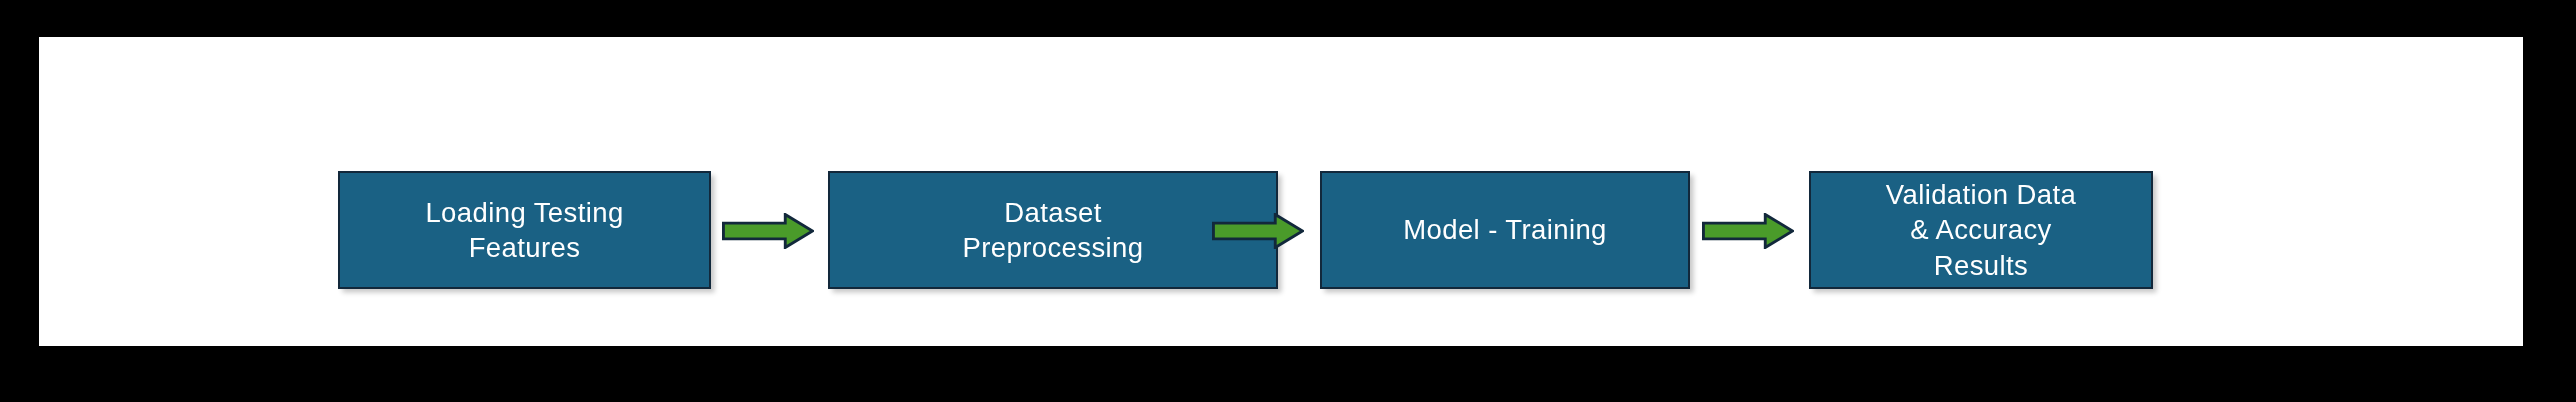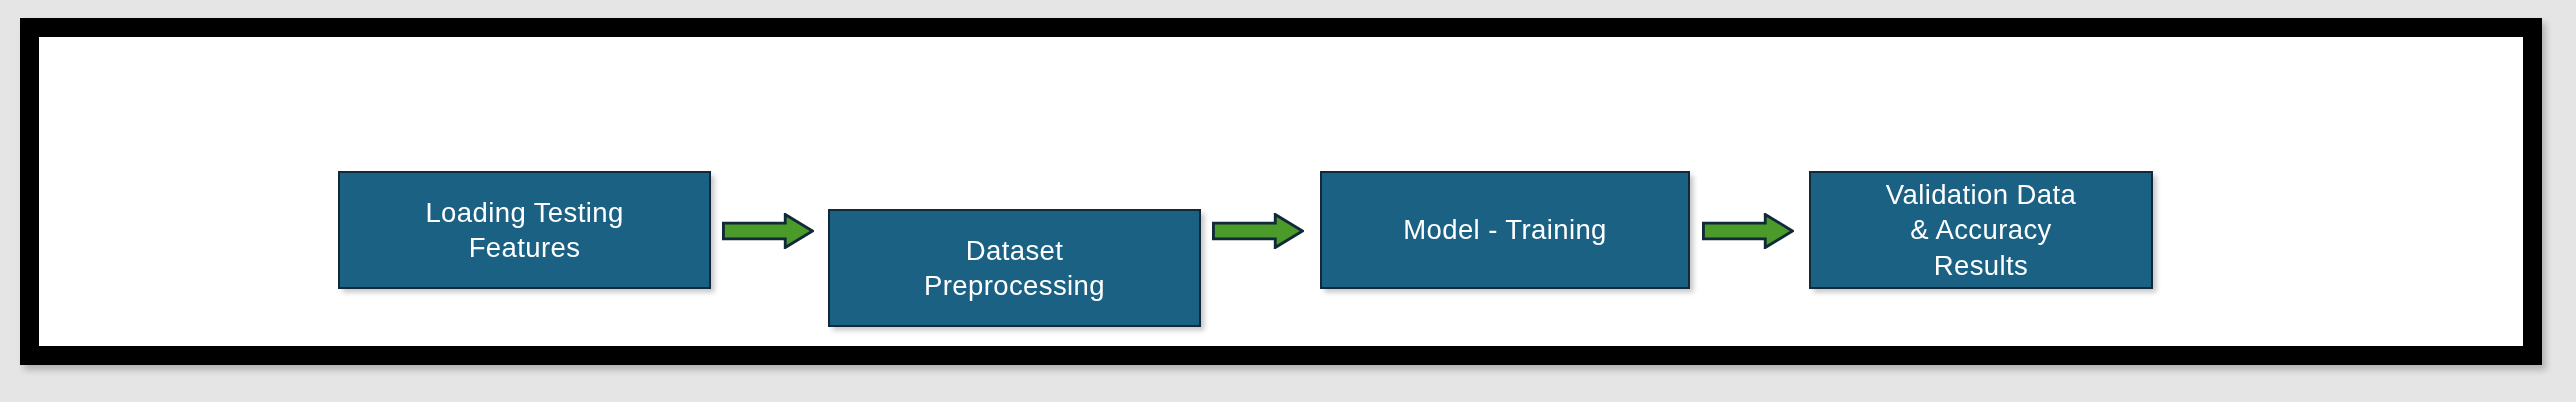--- a/index.html
+++ b/index.html
@@ -11,21 +11,21 @@
     width: 2576px;
     height: 402px;
     font-family: "Liberation Sans", sans-serif;
     overflow: hidden;
   }
 
   #canvas {
     position: relative;
     width: 2576px;
     height: 402px;
-    background: #e5e5e5;
+    background: #000000;
   }
 
   
   #frame {
     position: absolute;
     left: 20px;
     top: 18px;
     width: 2522px;
     height: 347px;
     background: #ffffff;
@@ -59,21 +59,21 @@
     font-family: "Liberation Sans", sans-serif;
     font-size: 27.5px;
     line-height: 1.28;
     text-align: center;
     letter-spacing: 0.4px;
     white-space: pre-line;
     padding: 0 7.2px;
   }
 
   #node-1 { left: 299px;  width: 373px; }
-  #node-2 { left: 789px; width: 373px; margin-top: 38px; }
+  #node-2 { left: 789px; width: 450px; }
   #node-3 { left: 1281px; width: 370px; }
   #node-4 { left: 1770px; width: 344px; }
 
   .arrow {
     position: absolute;
     top: 176px;
     width: 92px;
     height: 36px;
   }
   .arrow svg { display: block; width: 92px; height: 36px; }

